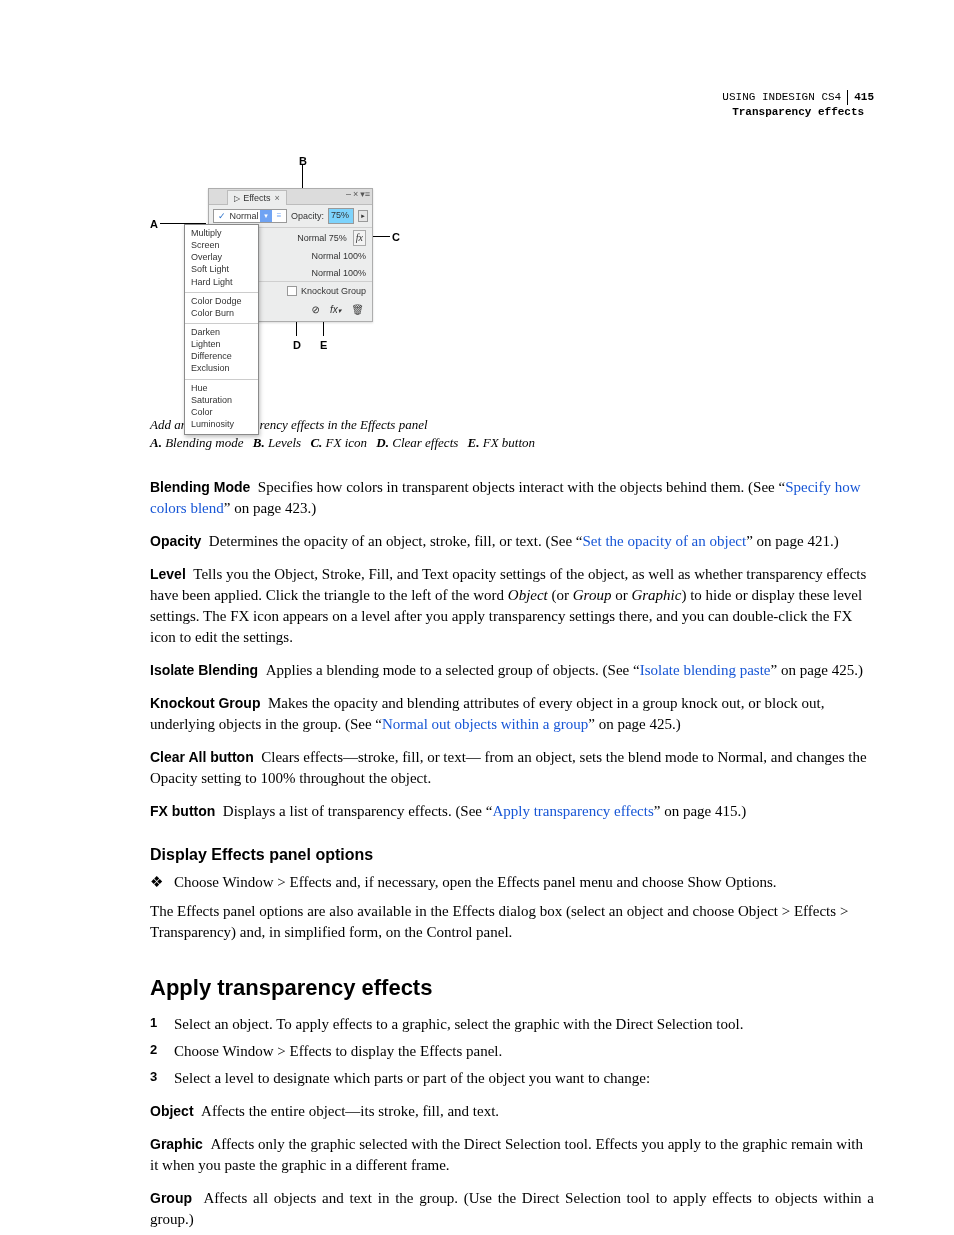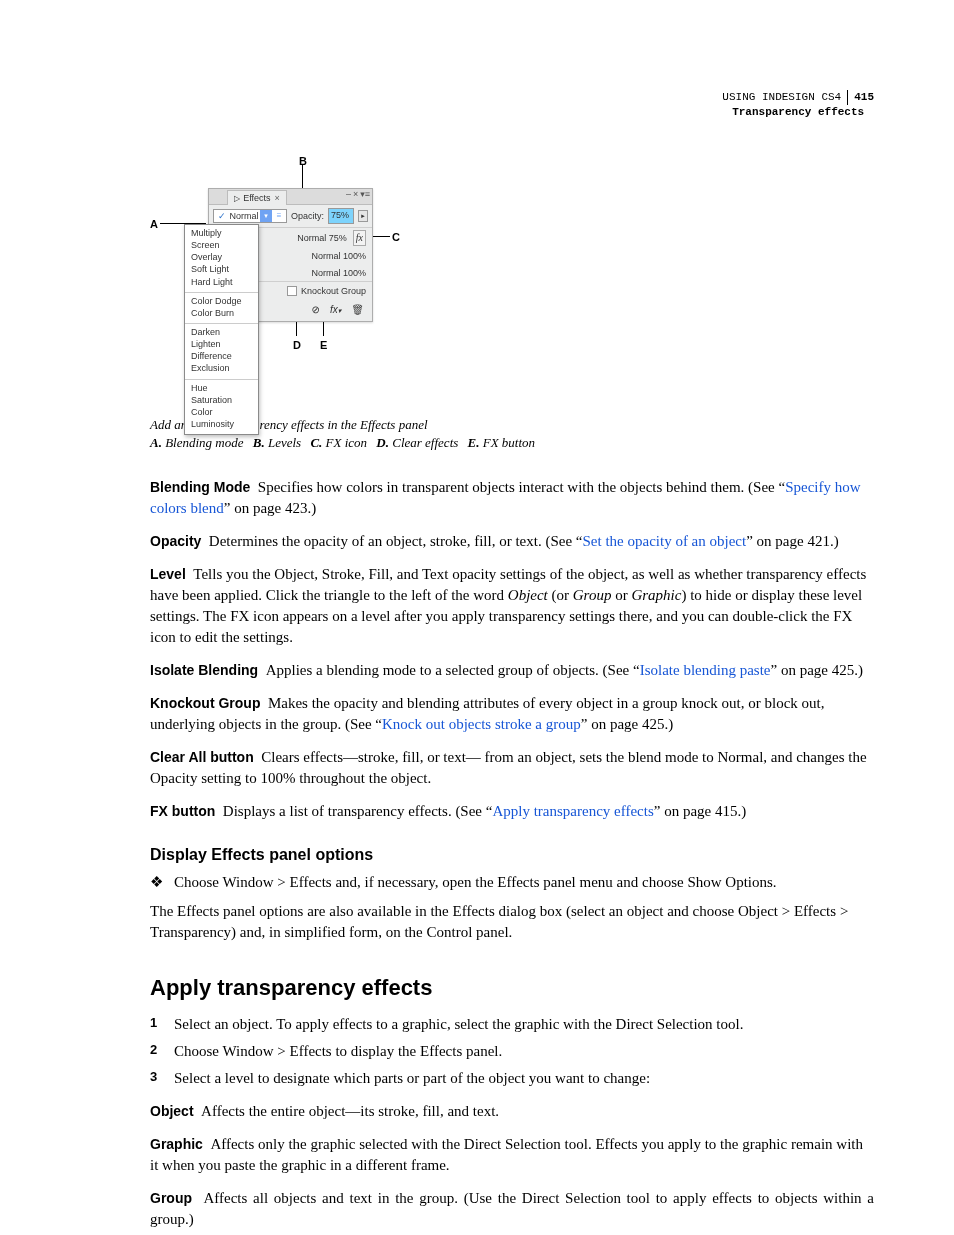--- a/index.html
+++ b/index.html
@@ -344,21 +344,21 @@
 
   <p class="para">
     <span class="term-sans">Level</span>&nbsp;&nbsp;<span>Tells you the Object, Stroke, Fill, and Text opacity settings of the object, as well as whether transparency effects have been applied. Click the triangle to the left of the word </span><span class="term-serif-it">Object</span><span> (or </span><span class="term-serif-it">Group</span><span> or </span><span class="term-serif-it">Graphic</span><span>) to hide or display these level settings. The FX icon appears on a level after you apply transparency settings there, and you can double-click the FX icon to edit the settings.</span>
   </p>
 
   <p class="para">
     <span class="term-sans">Isolate Blending</span>&nbsp;&nbsp;<span>Applies a blending mode to a selected group of objects. (See “</span><span class="link">Isolate blending paste</span><span>” on page 425.)</span>
   </p>
 
   <p class="para">
-    <span class="term-sans">Knockout Group</span>&nbsp;&nbsp;<span>Makes the opacity and blending attributes of every object in a group knock out, or block out, underlying objects in the group. (See “</span><span class="link">Knock out objects stroke a group</span><span>” on page 425.)</span>
+    <span class="term-sans">Knockout Group</span>&nbsp;&nbsp;<span>Makes the opacity and blending attributes of every object in a group knock out, or block out, underlying objects in the group. (See “</span><span class="link">Normal out objects within a group</span><span>” on page 425.)</span>
   </p>
 
   <p class="para">
     <span class="term-sans">Clear All button</span>&nbsp;&nbsp;<span>Clears effects—stroke, fill, or text— from an object, sets the blend mode to Normal, and changes the Opacity setting to 100% throughout the object.</span>
   </p>
 
   <p class="para">
     <span class="term-sans">FX button</span>&nbsp;&nbsp;<span>Displays a list of transparency effects. (See “</span><span class="link">Apply transparency effects</span><span>” on page 415.)</span>
   </p>
 

